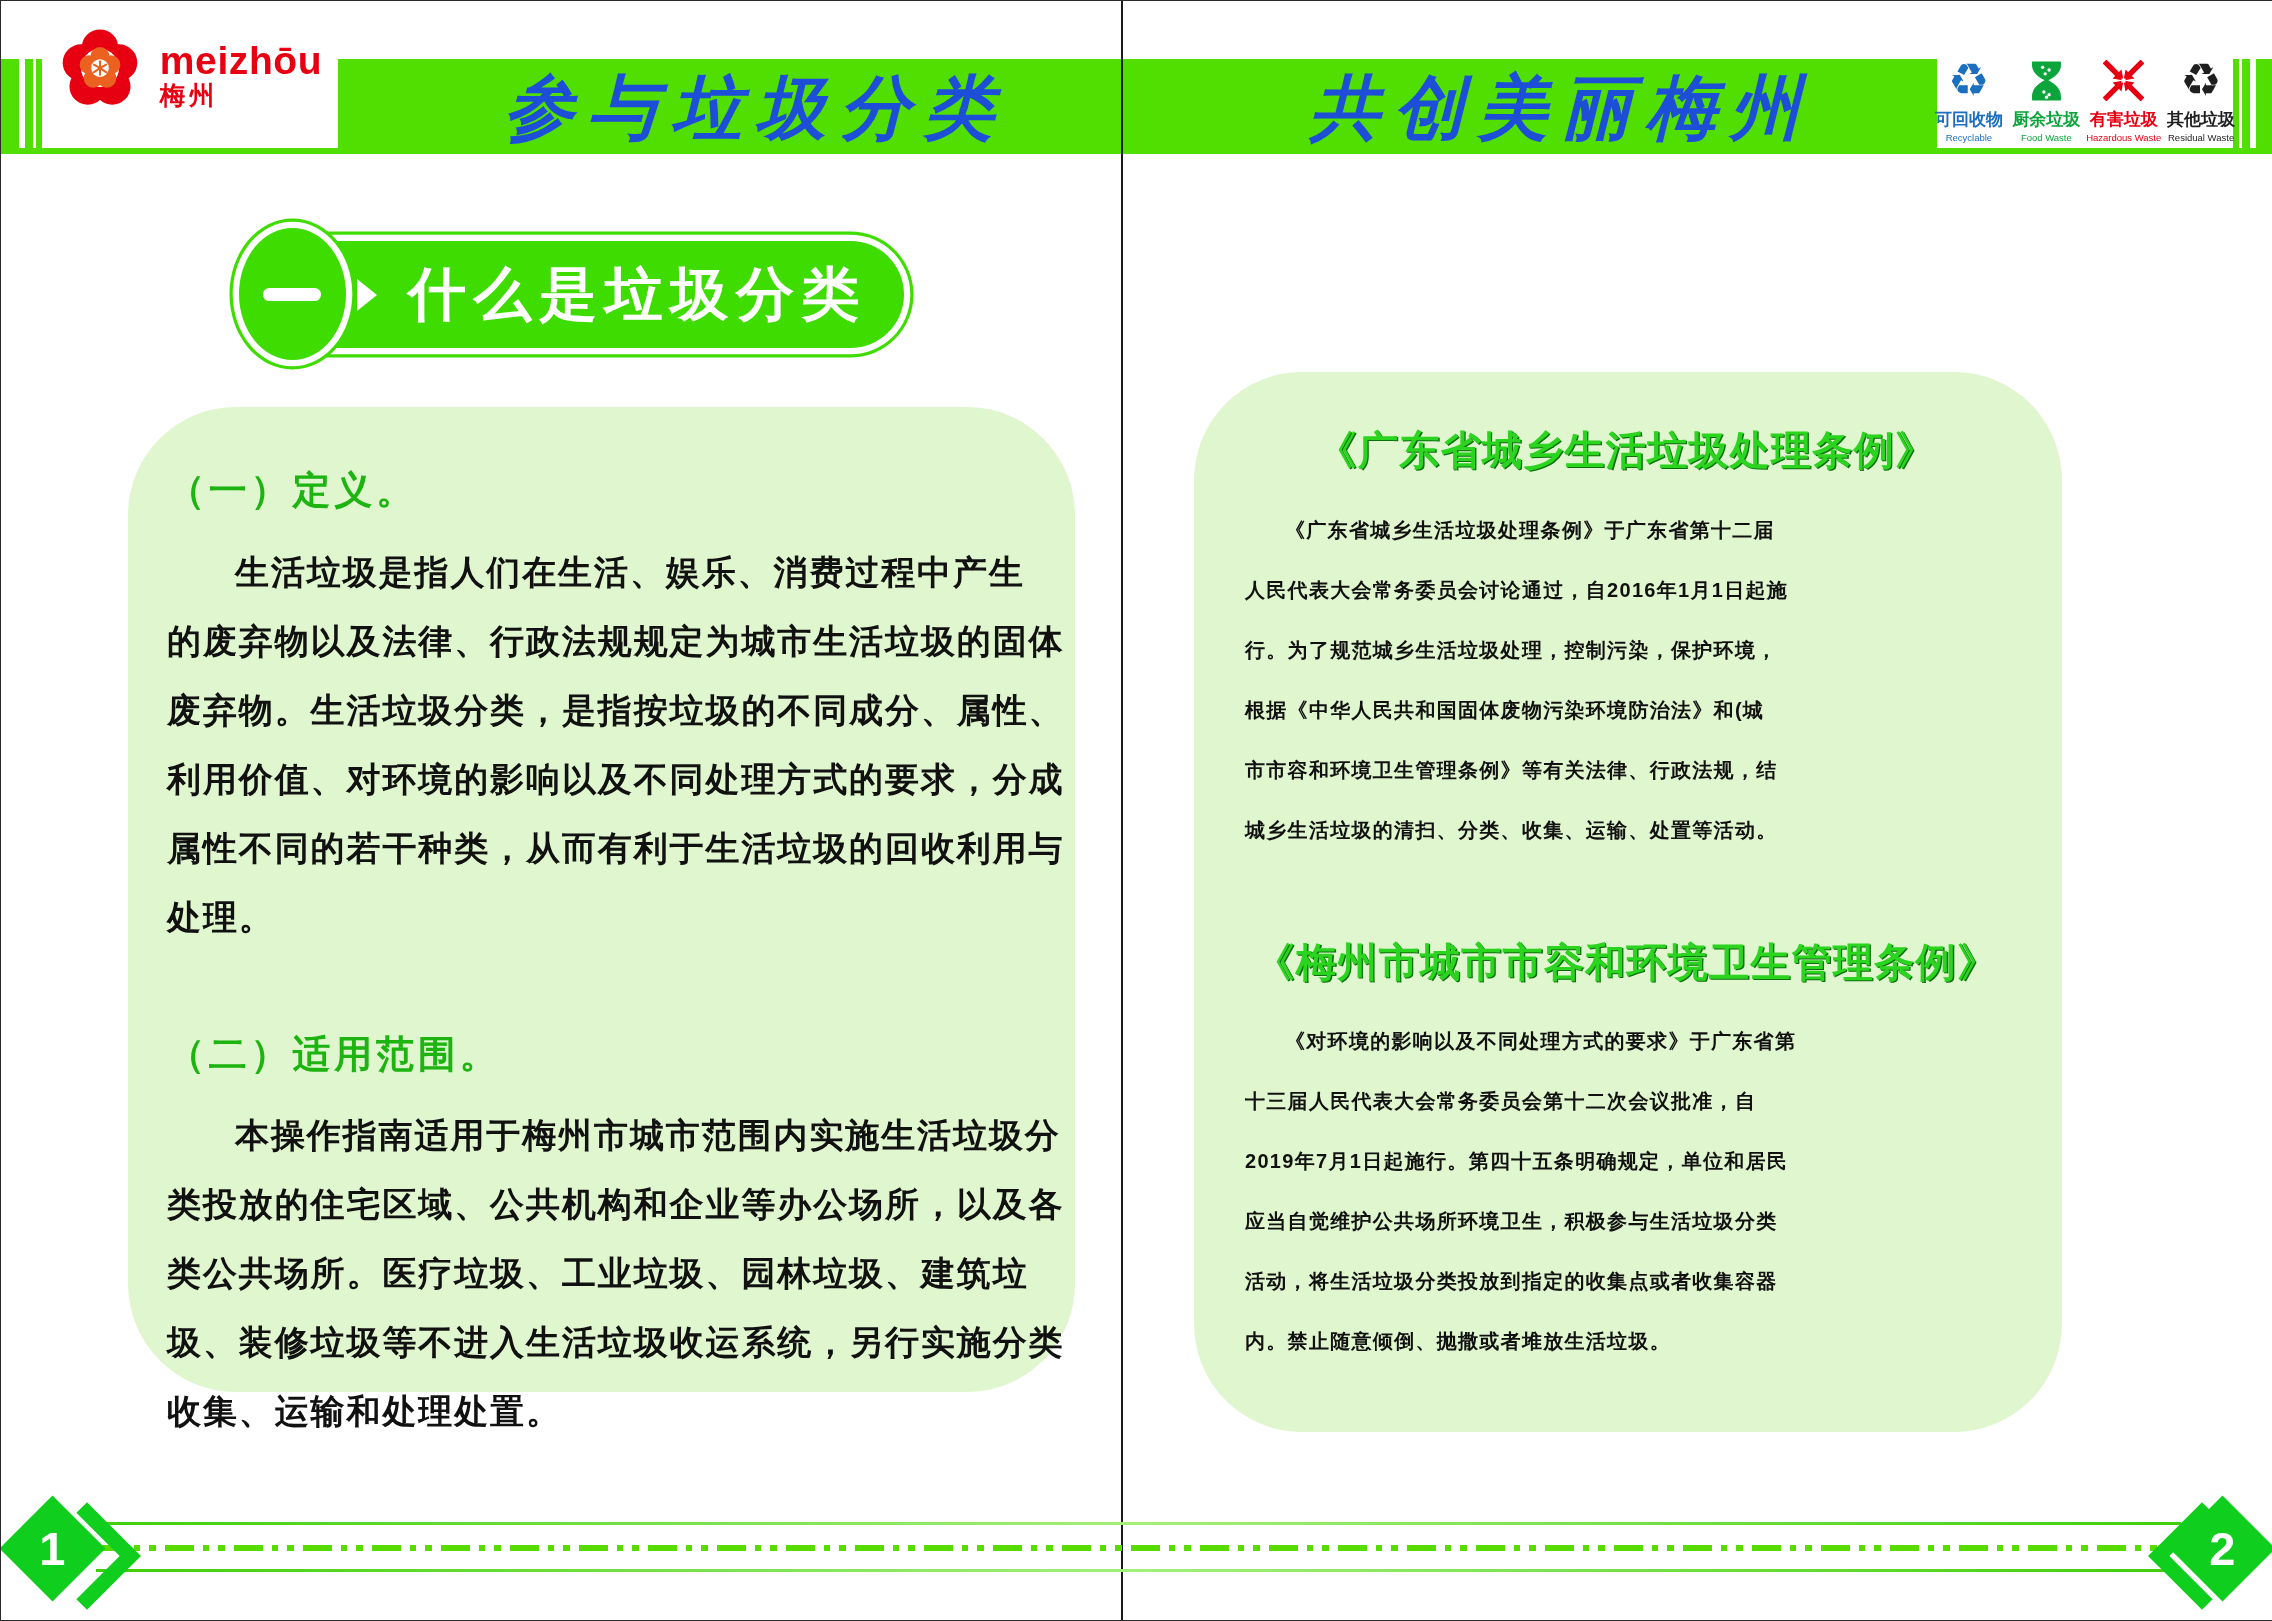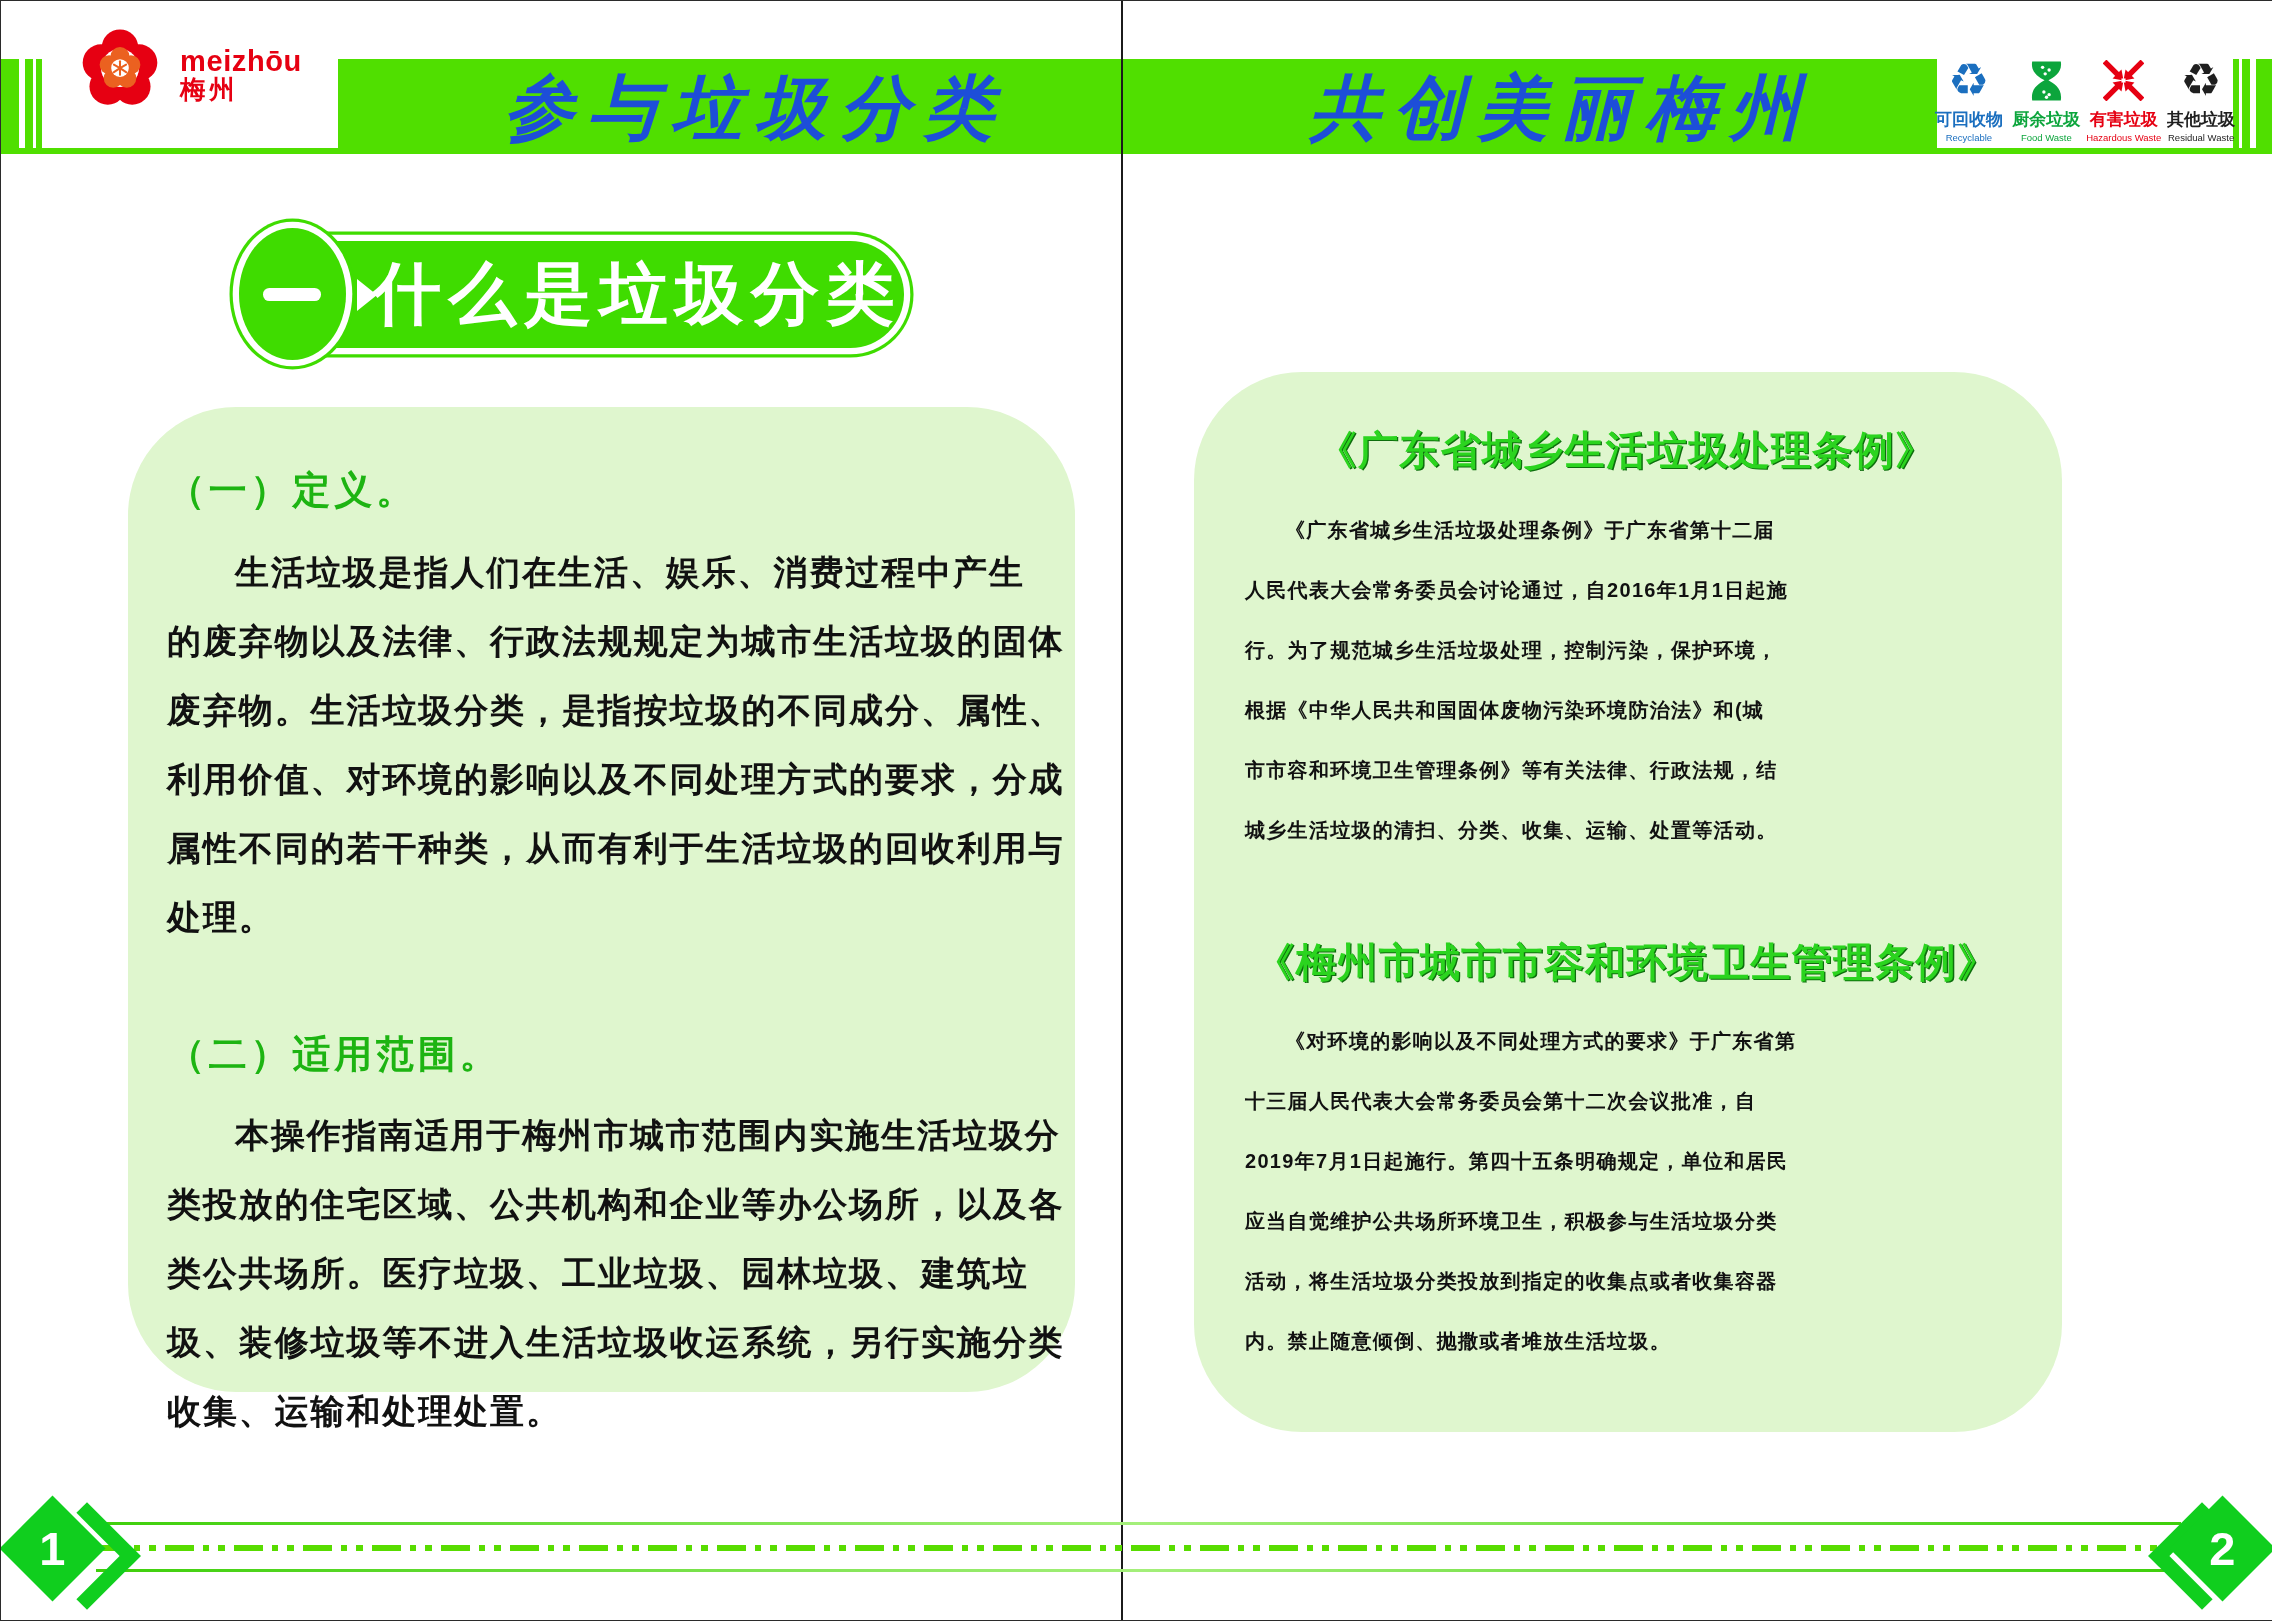--- a/index.html
+++ b/index.html
@@ -10,21 +10,21 @@
   }
   
   .band{position:absolute;left:0;top:58px;width:2273px;height:95px;background:#50df00;}
   .slit{position:absolute;top:58px;height:89px;background:#ffffff;}
   .slit.l1{left:18px;width:5.7px;}  .slit.l2{left:32px;width:3.2px;}
   .slit.r1{left:2249px;width:5.7px;} .slit.r2{left:2238px;width:3.2px;}
   .cutout{position:absolute;top:0;height:147px;background:#ffffff;}
   .logo-box{left:41px;width:296px;display:flex;align-items:center;justify-content:center;gap:18px;}
   .icons-box{left:1936px;width:296px;display:flex;align-items:flex-start;justify-content:center;gap:11.4px;padding-top:56px;box-sizing:border-box;}
   .logo-text{display:flex;flex-direction:column;line-height:1.05;color:#e60012;font-weight:bold;}
-  .logo-latin{font-size:29px;letter-spacing:0.6px;}
+  .logo-latin{font-size:39px;letter-spacing:0.6px;}
   .logo-cjk{font-size:25.4px;letter-spacing:3.8px;}
   .banner-text{
     position:absolute;top:69px;height:76px;line-height:76px;color:#1d4ed8;
     font-size:70px;font-weight:bold;font-style:italic;letter-spacing:14px;white-space:nowrap;
   }
   .banner-left{left:503px;} .banner-right{left:1309px;}
   .divider{position:absolute;left:1120px;top:0;width:1.9px;height:1621px;background:#1b1b1b;}
   
   .wicon{display:flex;flex-direction:column;align-items:center;width:66px;text-align:center;}
   .wicon .glyph{height:47px;display:flex;align-items:center;justify-content:center;font-size:46px;line-height:47px;}
@@ -44,21 +44,21 @@
     background:#3fdc00;box-shadow:0 0 0 6.3px #ffffff,0 0 0 9.5px #3fdc00;
     display:flex;flex-direction:column;align-items:center;justify-content:center;gap:14px;
   }
   .numbar{width:58px;height:12.7px;background:#ffffff;border-radius:6.3px;}
   .pill .pointer{
     position:absolute;left:107px;top:50%;transform:translateY(-50%);
     width:0;height:0;border-top:16.5px solid transparent;border-bottom:16.5px solid transparent;border-left:20.3px solid #ffffff;
   }
   .pill .pill-label{
     flex:1;text-align:center;padding-left:121px;color:#ffffff;font-weight:bold;
-    font-size:68px;letter-spacing:7.6px;white-space:nowrap;
+    font-size:58px;letter-spacing:7.6px;white-space:nowrap;
   }
   
   .soft-box{position:absolute;background:#dff6ce;border-radius:108px;box-sizing:border-box;}
   .box-left{left:127px;top:406px;width:947px;height:985px;padding:58px 70px 0 39px;}
   .box-right{left:1193px;top:371px;width:868px;height:1060px;padding:51px 54px 0 51px;}
   .green-heading{color:#1db412;font-size:38px;font-weight:bold;letter-spacing:3.8px;margin:0;}
   .h2gap{margin-top:77px;}
   .para{margin:21.6px 0 0 0;color:#111111;font-weight:600;}
   .box-left  .para .tline{font-size:34px;line-height:69px;letter-spacing:1.9px;white-space:nowrap;}
   .box-right .para .tline{font-size:20px;line-height:60px;letter-spacing:1.3px;white-space:nowrap;}

